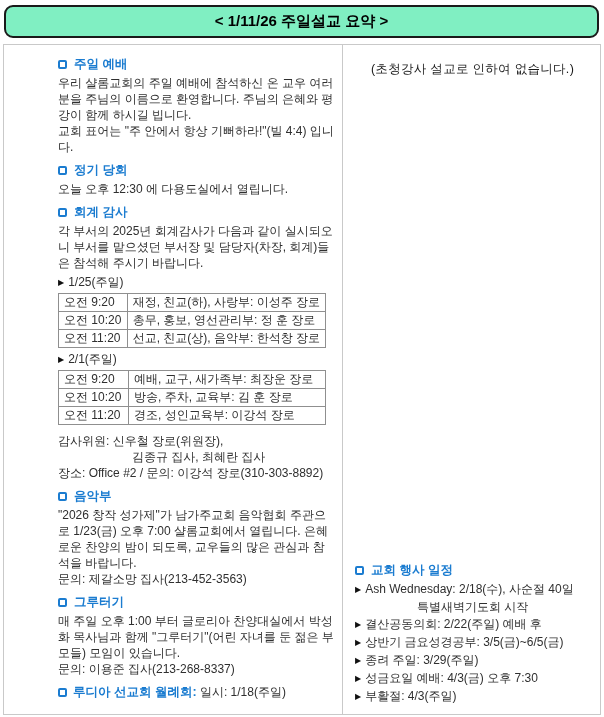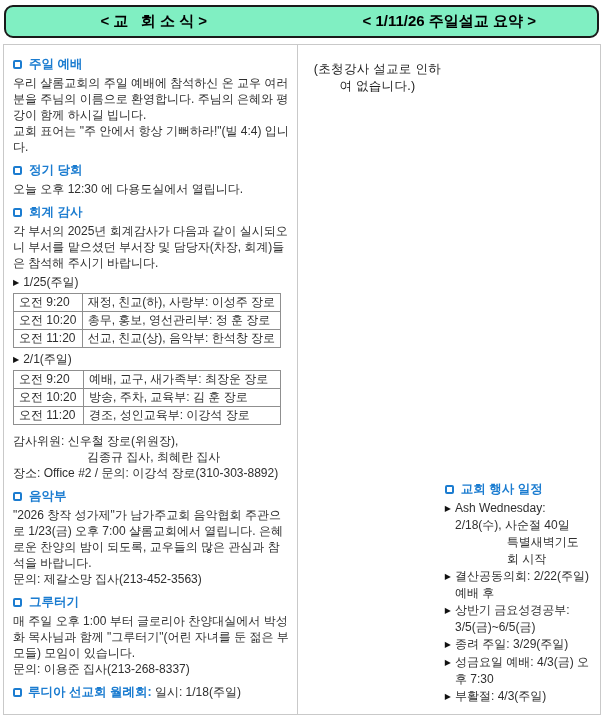--- a/index.html
+++ b/index.html
@@ -14,29 +14,29 @@
     position: absolute; left: 4px; top: 5px; width: 595px; height: 33px;
     background: #80efc2; border: 2px solid #1a1a1a; border-radius: 9px;
     display: flex; align-items: stretch;
   }
   .banner-cell {
     flex: 1; display: flex; align-items: center; justify-content: center;
     font-weight: bold; font-size: 15px; color: #000; white-space: pre;
   }
   .content {
     position: absolute; left: 3px; top: 44px; width: 598px; height: 671px;
-    border: 1px solid #c9c9c9; background: #fff; display: flex;
+    border: 1px solid #c9c9c9; background: #fff; display: flex; padding-left: 45px;
   }
   .col-left {
     width: 294px; border-right: 1px solid #c9c9c9;
     padding: 4px 8px 4px 9px;
   }
   .col-right {
     flex: 1; padding: 6px 10px 8px 12px;
-    display: flex; flex-direction: row;
+    display: flex; flex-direction: column;
   }
   .sec-title {
     color: #1b7cd0; font-weight: bold; font-size: 12.5px;
     margin-top: 7px; margin-bottom: 2px;
     display: flex; align-items: center;
   }
   .sq {
     width: 9px; height: 9px; border: 2px solid #1b7cd0; border-radius: 2px;
     display: inline-block; margin-right: 7px; flex: 0 0 auto; background: #fff;
   }
@@ -62,21 +62,20 @@
   }
   .events { margin-top: auto; }
   .event-line { line-height: 17px; display: flex; align-items: baseline; }
   .event-line .tri { position: relative; top: -1px; }
   .event-cont { line-height: 17px; padding-left: 62px; }
 </style>
 </head>
 <body>
 
 <div class="banner">
-  <div class="banner-cell">&lt; 교   회 소 식 &gt;</div>
   <div class="banner-cell">&lt; 1/11/26 주일설교 요약 &gt;</div>
 </div>
 
 <div class="content">
 
   <div class="col-left">
 
     <div class="sec-title">
       <span class="sq"></span>
       <span>주일 예배</span>

